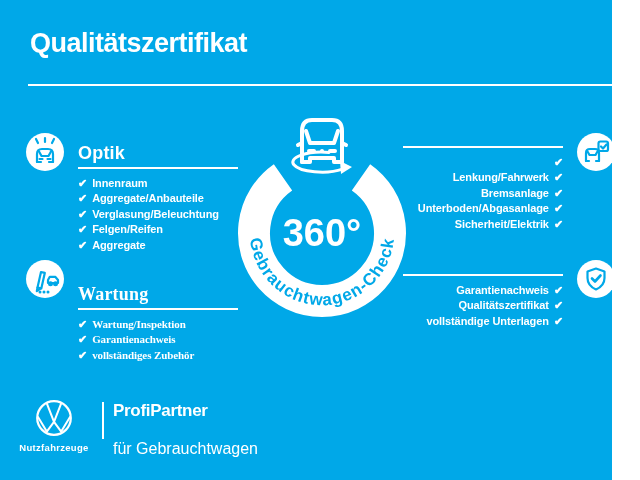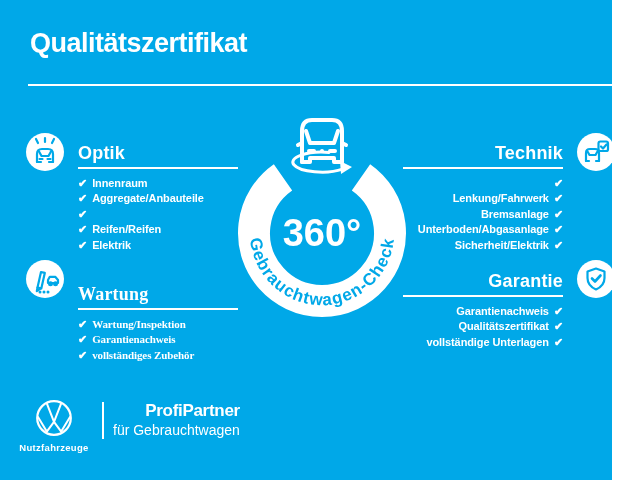--- a/index.html
+++ b/index.html
@@ -63,23 +63,23 @@
   .wi-fill{fill:#fff;stroke:none;}
 
   
   .vw-logo{position:absolute;left:34px;top:398px;}
   .vw{stroke:#fff;fill:none;stroke-width:2;stroke-linecap:round;stroke-linejoin:round;}
   .brand-label{
     position:absolute;left:14px;top:442px;width:80px;text-align:center;
     font-size:9.5px;font-weight:bold;letter-spacing:.3px;
   }
   .footer-divider{position:absolute;left:102px;top:402px;width:2px;height:37px;background:#fff;}
-  .partner{position:absolute;left:113px;top:401px;text-align:right;}
+  .partner{position:absolute;left:113px;top:401px;}
   .partner-title{font-size:17px;font-weight:bold;letter-spacing:-0.3px;line-height:20px;}
-  .partner-sub{font-size:14px;line-height:15px;margin-top:2px;}
+  .partner-sub{font-size:16px;line-height:15px;margin-top:20px;}
 </style>
 </head>
 <body>
 
 <div class="canvas">
 
   <h1 class="title">Qualitätszertifikat</h1>
   <div class="title-rule"></div>
 
   <div class="sec-circle" id="ico-optik">
@@ -126,33 +126,33 @@
         <div class="check-item">
           <span class="check">✔</span>
           <span>Innenraum</span>
         </div>
         <div class="check-item">
           <span class="check">✔</span>
           <span>Aggregate/Anbauteile</span>
         </div>
         <div class="check-item">
           <span class="check">✔</span>
-        </div>
-        <div class="check-item">
-          <span class="check">✔</span>
-          <span>Reifen/Reifen</span>
-        </div>
-        <div class="check-item">
-          <span class="check">✔</span>
-          <span>Elektrik</span>
+          <span>Verglasung/Beleuchtung</span>
+        </div>
+        <div class="check-item">
+          <span class="check">✔</span>
+          <span>Felgen/Reifen</span>
+        </div>
+        <div class="check-item">
+          <span class="check">✔</span>
+          <span>Aggregate</span>
         </div>
       </div>
   </div>
   <div class="sec-body align-right" id="body-technik">
-    <div class="sec-title">Technik</div>
     <div class="sec-rule"></div>
     <div class="sec-items">
         <div class="check-item">
           <span class="check">✔</span>
         </div>
         <div class="check-item">
           <span class="check">✔</span>
           <span>Lenkung/Fahrwerk</span>
         </div>
         <div class="check-item">
@@ -181,21 +181,20 @@
           <span class="check">✔</span>
           <span>Garantienachweis</span>
         </div>
         <div class="check-item">
           <span class="check">✔</span>
           <span>vollständiges Zubehör</span>
         </div>
       </div>
   </div>
   <div class="sec-body align-right" id="body-garantie">
-    <div class="sec-title">Garantie</div>
     <div class="sec-rule"></div>
     <div class="sec-items">
         <div class="check-item">
           <span class="check">✔</span>
           <span>Garantienachweis</span>
         </div>
         <div class="check-item">
           <span class="check">✔</span>
           <span>Qualitätszertifikat</span>
         </div>

